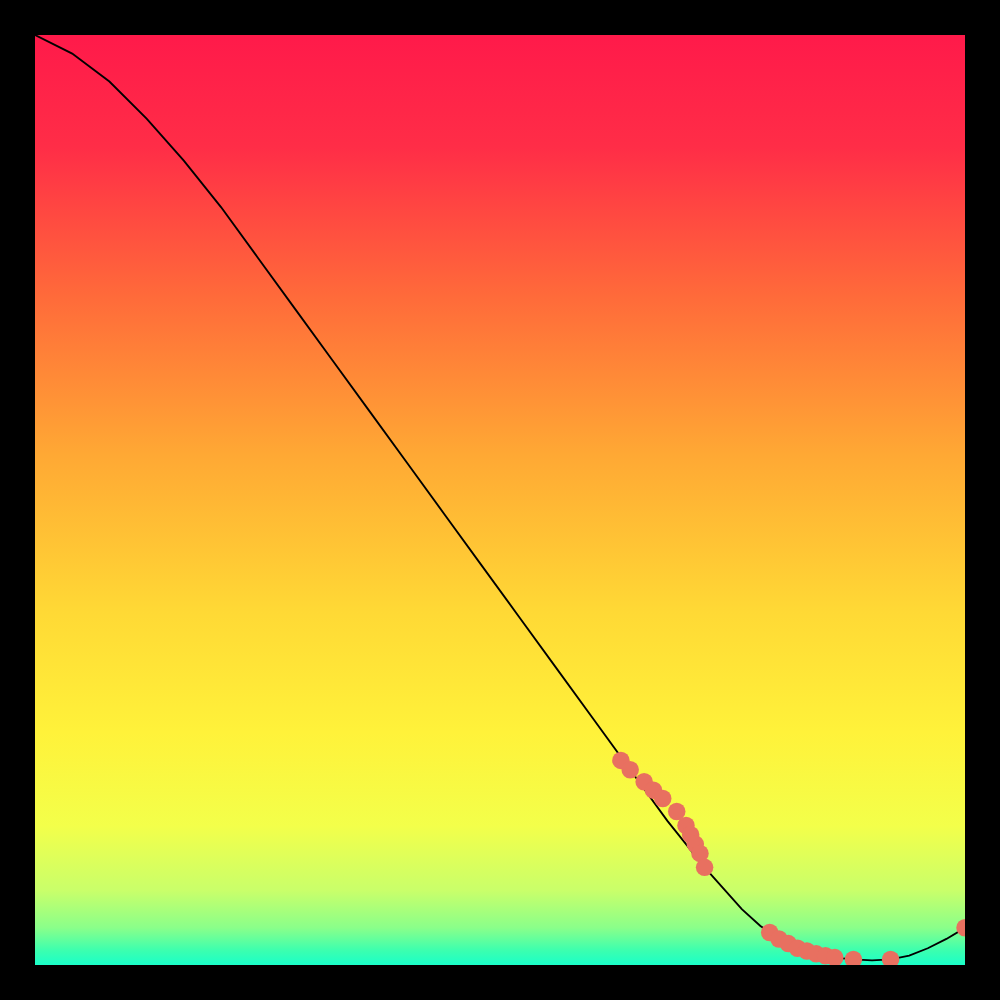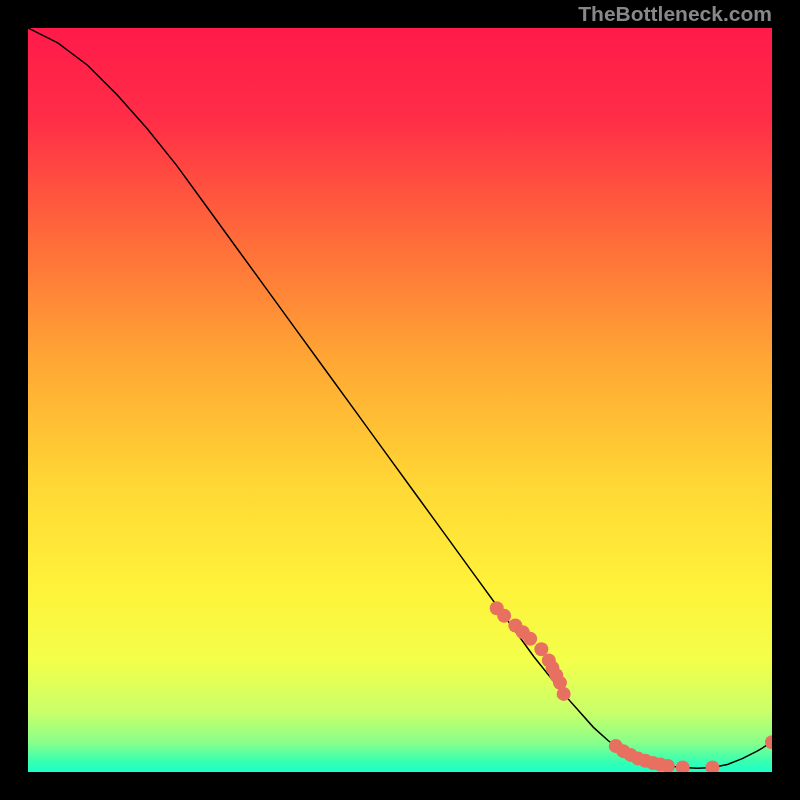--- a/index.html
+++ b/index.html
@@ -45,21 +45,20 @@
     left: 0;
     top: 0;
     width: 100%;
     height: 100%;
   }
 </style>
 </head>
 <body>
 
 <div class="container">
-  <div class="watermark">TheBottleneck.com</div>
   <div class="plot-area">
     <svg class="gradient-bg" viewBox="0 0 744 744" preserveAspectRatio="none">
       <defs>
         <linearGradient id="bgGrad" x1="0" y1="0" x2="0" y2="1">
             <stop offset="0%" stop-color="#ff1a4a"></stop>
             <stop offset="12%" stop-color="#ff2d47"></stop>
             <stop offset="28.000000000000004%" stop-color="#ff6a3a"></stop>
             <stop offset="45%" stop-color="#ffa834"></stop>
             <stop offset="62%" stop-color="#ffd935"></stop>
             <stop offset="75%" stop-color="#fff23a"></stop>

